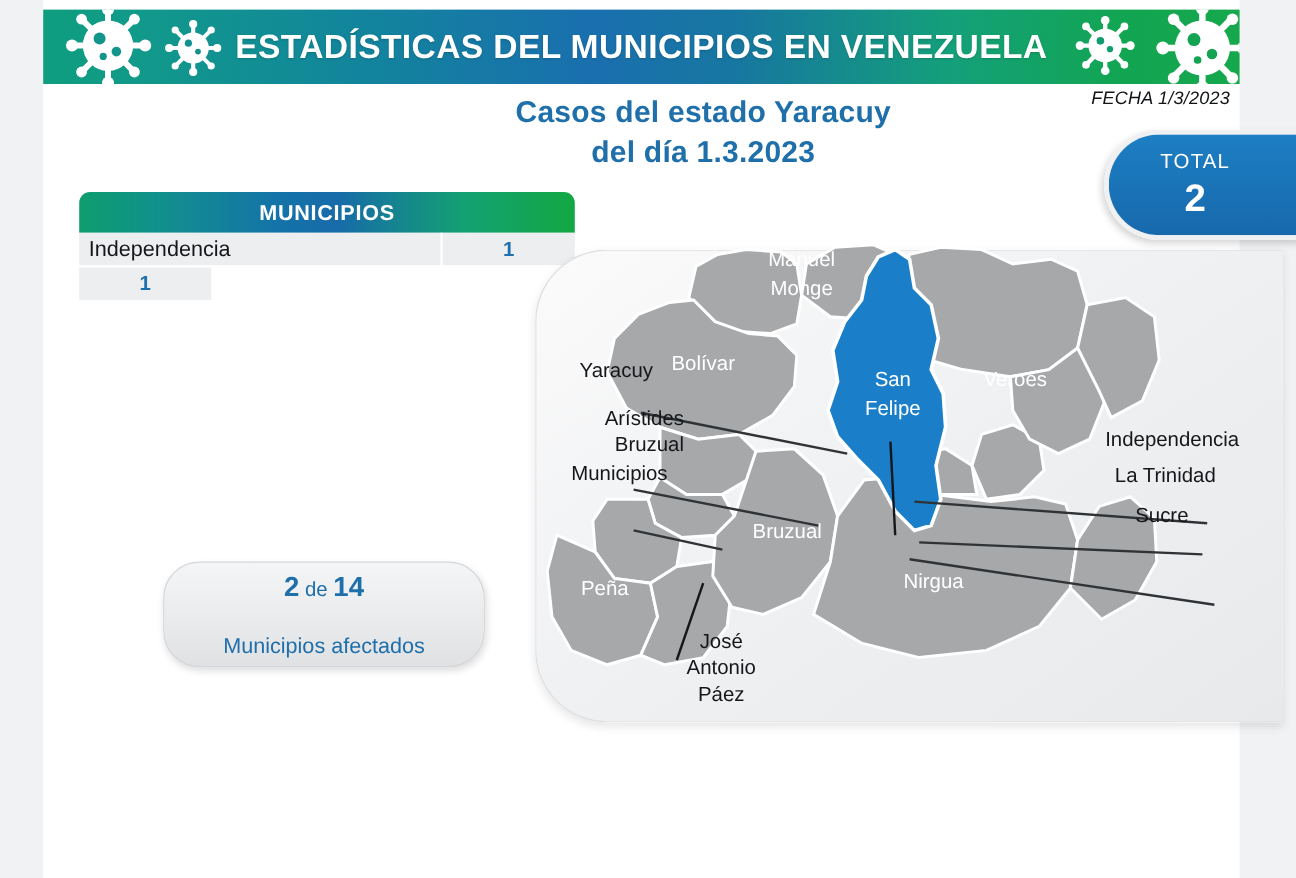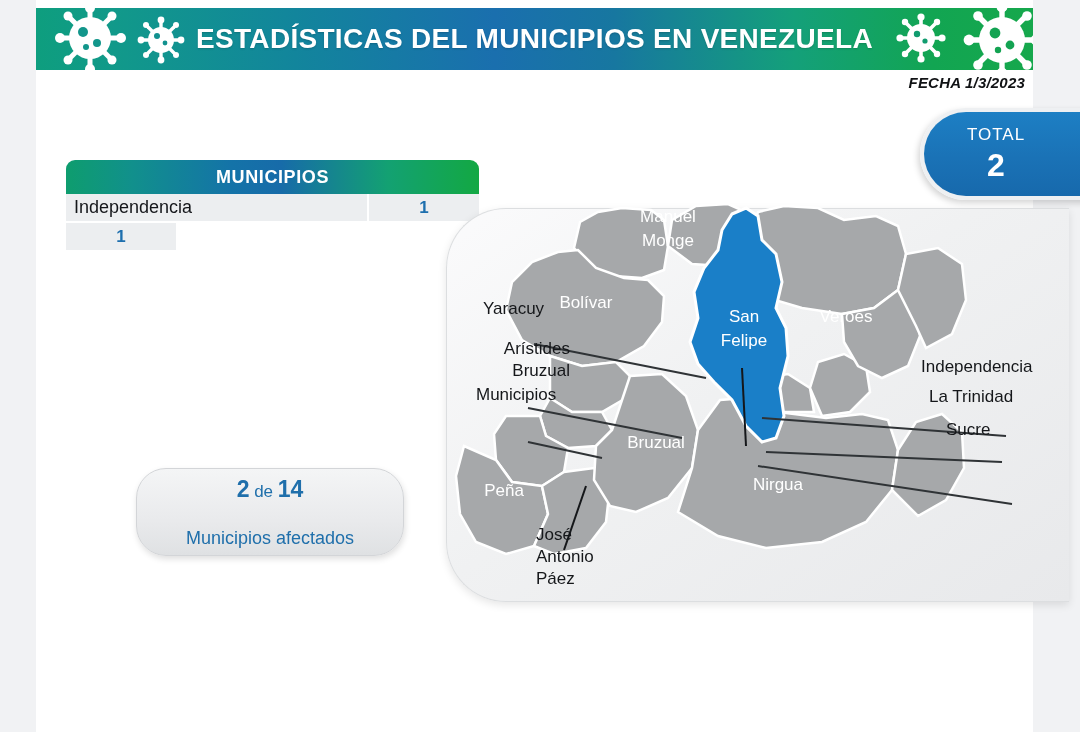--- a/index.html
+++ b/index.html
@@ -45,21 +45,21 @@
   .virus {
     position: absolute;
     z-index: 2;
     pointer-events: none;
   }
 
   
   #fecha {
     position: absolute;
     right: 8px; top: 74px;
-    font-size: 15px; font-weight: bold; font-style: italic;
+    font-size: 15px; font-weight: normal; font-style: italic;
     color: #111315;
     letter-spacing: .2px;
   }
 
   
   #headline {
     position: absolute;
     left: 300px; top: 78px;
     width: 500px;
     text-align: center;
@@ -306,20 +306,24 @@
         <g fill="#13a352">
           <circle cx="37" cy="33" r="5.4"></circle>
             <circle cx="52" cy="45" r="4.4"></circle>
           <circle cx="40" cy="50" r="3.2"></circle>
         </g>
       </svg>
     </div>
 
     <div id="fecha">FECHA 1/3/2023</div>
 
+    <div id="headline">
+      <span>Casos del estado Yaracuy</span>
+      <span class="l2">del día 1.3.2023</span>
+    </div>
 
     <div id="total-pill">
       <div id="total-label">TOTAL</div>
       <div id="total-value">2</div>
     </div>
 
     <div id="table">
       <div id="table-head">MUNICIPIOS</div>
       <div class="trow">
         <div class="tname">Independencia</div>
@@ -424,20 +428,20 @@
     </div>
 
     <div class="outlabel" style="left:440px; top:384px;">Municipios</div>
 
     <div class="outlabel" style="left:885px; top:356px;">Independencia</div>
 
     <div class="outlabel" style="left:893px; top:386px;">La Trinidad</div>
 
     <div class="outlabel" style="left:910px; top:419px;">Sucre</div>
 
-    <div class="outlabel" style="left:500px; top:524px; width:130px; ">
+    <div class="outlabel" style="left:500px; top:524px; width:130px; text-align:center;">
       <span>José</span><br>
       <span>Antonio</span><br>
       <span>Páez</span>
     </div>
 
   </div>
 </div>
 
 </body></html>

